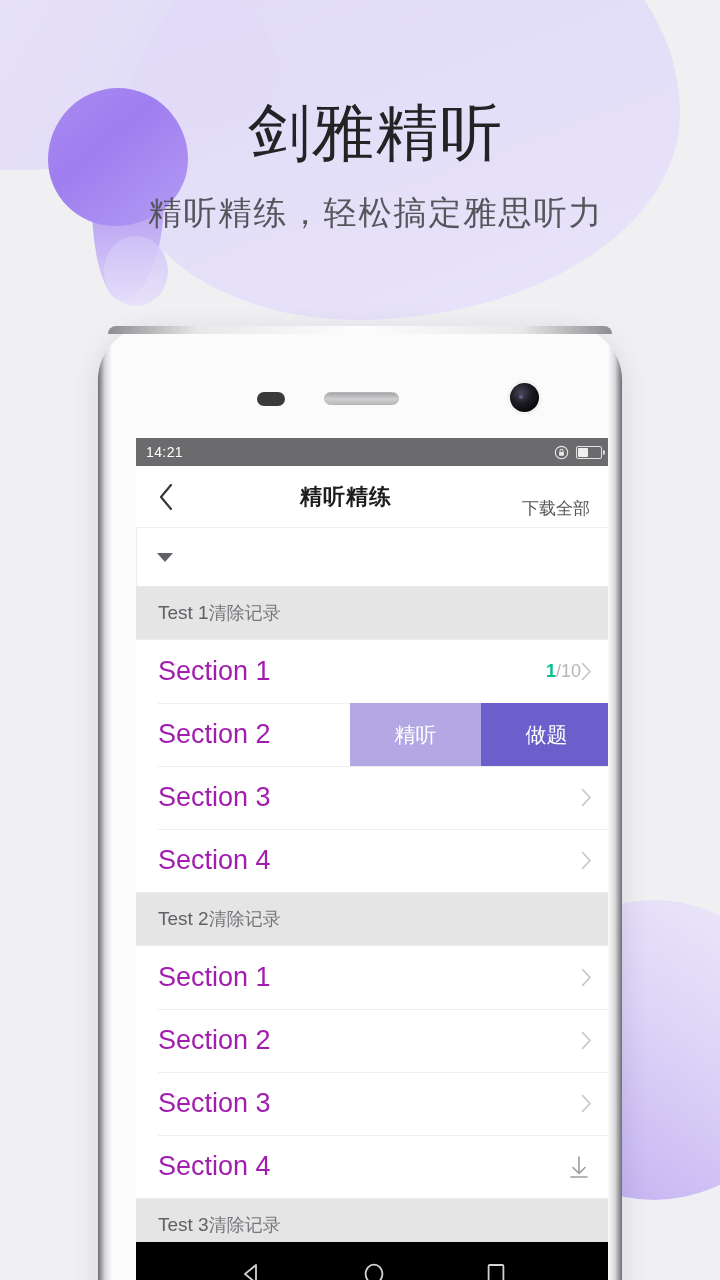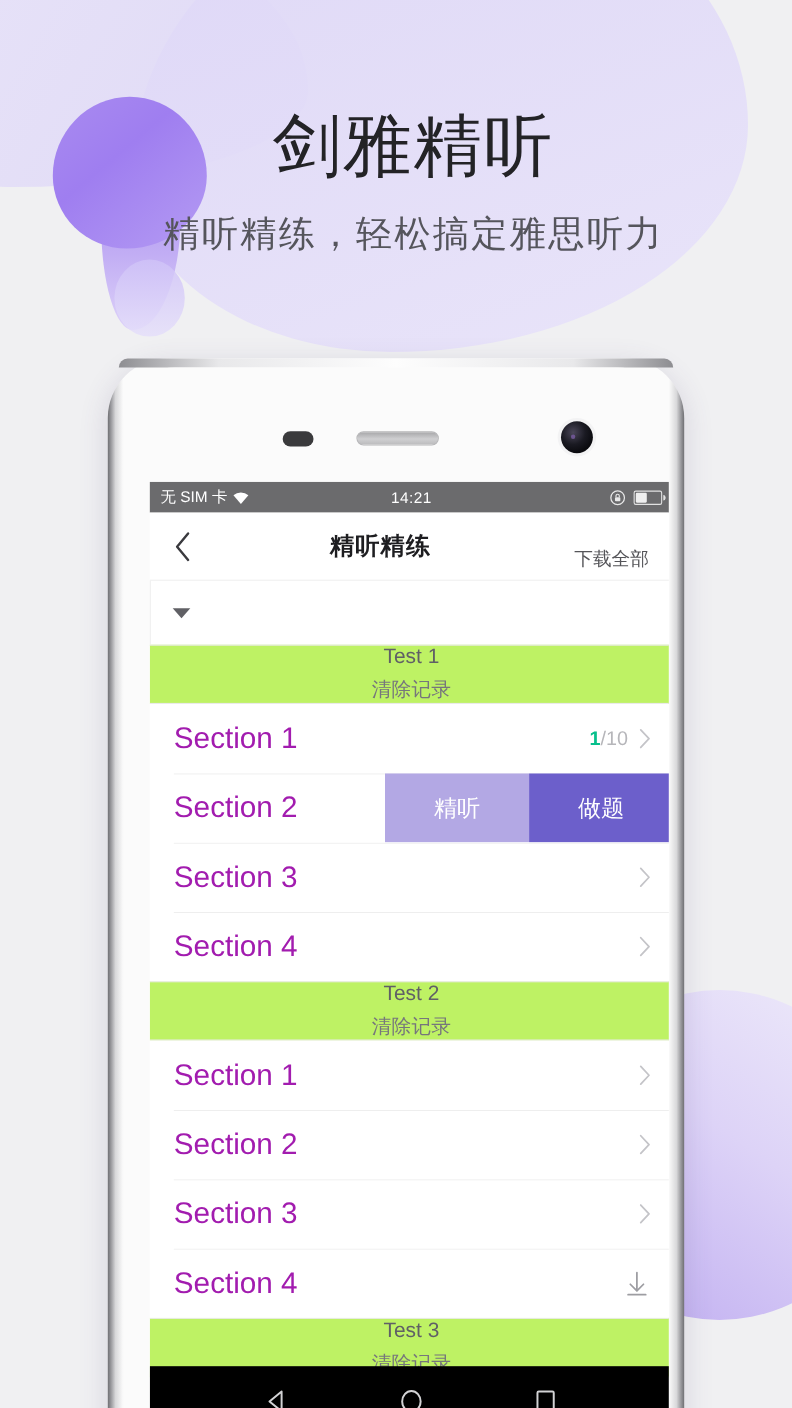--- a/index.html
+++ b/index.html
@@ -333,29 +333,27 @@
     position: absolute;
     left: 0;
     right: 0;
     top: 148px;
     bottom: 0;
     background: #ffffff;
     overflow: hidden;
   }
   .group-header {
     height: 54px;
-    background: #bef264;
-    display: flex;
-    align-items: center;
-    justify-content: space-between;
+    background: #e5e5e5;
+    display: flex;
+    align-items: center;
     padding: 0 22px;
     box-sizing: border-box;
     border-top: 1px solid #eaeaea;
     border-bottom: 1px solid #eaeaea;
-    flex-direction: column;
   }
   .group-title {
     font-size: 19px;
     color: #606066;
   }
   .group-clear {
     font-size: 18px;
     color: #76767c;
   }
   .row {
@@ -378,21 +376,20 @@
     background: #eeeeee;
   }
   .row-label {
     flex: 1;
     font-size: 27px;
     color: #a21caf;
   }
   .row-right {
     display: flex;
     align-items: center;
-    gap: 10px;
     padding-right: 20px;
   }
   .progress-text {
     font-size: 18px;
     color: #b6b6ba;
   }
   .progress-done {
     color: #07c08c;
     font-weight: bold;
   }
@@ -456,26 +453,20 @@
 <div id="phone">
   <div id="phone-glossy-top"></div>
   <div id="phone-face">
     <div id="sensor-dot"></div>
     <div id="earpiece"></div>
     <div id="front-camera"></div>
 
     <div id="screen">
 
       <div id="status-bar">
-        <div id="status-left">
-          <span>无 SIM 卡</span>
-          <svg class="wifi-glyph" width="16" height="13" viewBox="0 0 16 13">
-            <path d="M8 12.2 L1.2 4.3 A10 10 0 0 1 14.8 4.3 Z" fill="#ffffff"></path>
-          </svg>
-        </div>
         <div id="status-time">14:21</div>
         <div id="status-right">
           <svg class="rot-lock" width="15" height="15" viewBox="0 0 16 16">
             <circle cx="8" cy="8" r="6.6" fill="none" stroke="#e8e8e8" stroke-width="1.2"></circle>
             <rect x="5.4" y="7.4" width="5.2" height="4" rx="0.8" fill="#e8e8e8"></rect>
             <path d="M6.4 7.4 V6.2 a1.6 1.6 0 0 1 3.2 0 V7.4" fill="none" stroke="#e8e8e8" stroke-width="1.1"></path>
           </svg>
           <div class="batt-shell">
             <div class="batt-fill" style="width: 42%;"></div>
           </div>

